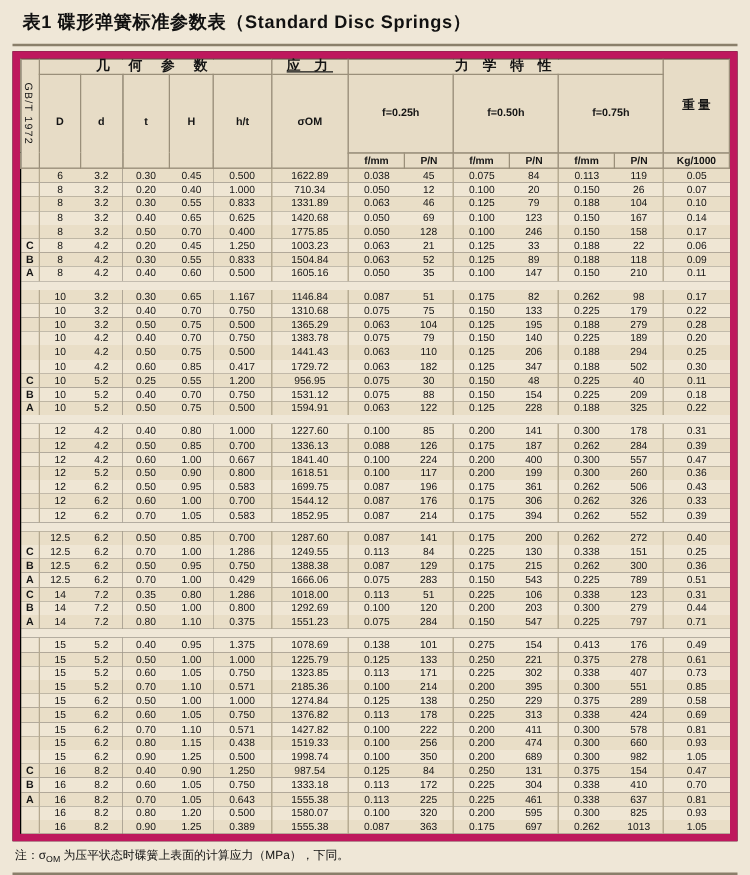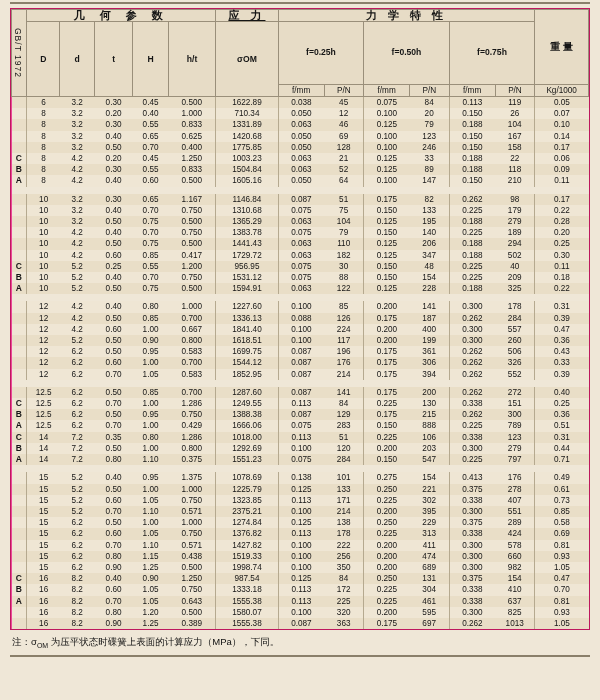--- a/index.html
+++ b/index.html
@@ -24,22 +24,22 @@
     color:#111;
     white-space:nowrap;
   }
   .rule{
     height:2px;background:#8a7f6a;margin:2px 10px 0 10px;
   }
 
   
   .tbl-wrap{
     margin:4px 10px 0 10px;
-    border:1px solid #be185d;
-    background:#ec4899;
+    border:6px solid #be185d;
+    background:#000000;
   }
   table{
     border-collapse:collapse;
     width:100%;
     font-size:8.2px;
     font-family:"Liberation Sans", sans-serif;
     table-layout:fixed;
   }
   th,td{
     padding:0;
@@ -64,21 +64,21 @@
   .hd-weight{font-size:10px;line-height:13px;}
   .vert-std{
     writing-mode:vertical-rl;
     text-orientation:mixed;
     font-size:8.5px;
     letter-spacing:1px;
     height:86px;
     font-weight:normal;
   }
   .sub th{font-size:8.6px;font-weight:bold;background:#e7dcc6;}
-  .sub2 th{font-size:8.2px;font-weight:normal;background:#e7dcc6;}
+  .sub2 th{font-size:8.2px;font-weight:bold;background:#e7dcc6;}
 
   
   tbody tr td{border-left:none;border-right:none;}
   tbody tr.band-a td{background:#e9dec7;}
   tbody tr.band-b td{background:#efe6d4;}
   tbody tr.gap td{background:#efe7d7;height:7px;line-height:7px;border:none;}
   tbody tr td.marker{font-weight:bold;font-size:8.5px;}
   td.colsep{border-right:1px solid #b5a98f;}
 
   
@@ -101,20 +101,23 @@
     color:#111;
   }
   .foot .sub{font-size:7px;vertical-align:sub;}
   .bottom-rule{height:2px;background:#8a7f6a;margin:3px 10px 0 10px;}
 </style>
 </head>
 <body>
 
 <div class="page">
 
+  <div class="title-wrap">
+    <div class="title">表1  碟形弹簧标准参数表（Standard Disc Springs）</div>
+  </div>
   <div class="rule"></div>
 
   <div class="tbl-wrap">
     <table>
       <colgroup>
         <col class="c-mark">
           <col class="c-d">
           <col class="c-dd">
           <col class="c-t">
           <col class="c-H">
@@ -274,21 +277,21 @@
           </tr>
           <tr class="band-b">
             <td class="marker colsep">A</td>
             <td>8</td>
             <td>4.2</td>
             <td>0.40</td>
             <td>0.60</td>
             <td class="colsep">0.500</td>
             <td class="colsep">1605.16</td>
             <td>0.050</td>
-            <td class="colsep">64</td>
+            <td class="colsep">35</td>
             <td>0.100</td>
             <td class="colsep">147</td>
             <td>0.150</td>
             <td class="colsep">210</td>
             <td>0.11</td>
           </tr>
           <tr class="gap">
             <td colspan="14"></td>
           </tr>
           <tr class="band-a">
@@ -605,21 +608,21 @@
             <td class="marker colsep">A</td>
             <td>12.5</td>
             <td>6.2</td>
             <td>0.70</td>
             <td>1.00</td>
             <td class="colsep">0.429</td>
             <td class="colsep">1666.06</td>
             <td>0.075</td>
             <td class="colsep">283</td>
             <td>0.150</td>
-            <td class="colsep">888</td>
+            <td class="colsep">543</td>
             <td>0.225</td>
             <td class="colsep">789</td>
             <td>0.51</td>
           </tr>
           <tr class="band-a">
             <td class="marker colsep">C</td>
             <td>14</td>
             <td>7.2</td>
             <td>0.35</td>
             <td>0.80</td>
@@ -716,21 +719,21 @@
             <td class="colsep">407</td>
             <td>0.73</td>
           </tr>
           <tr class="band-a">
             <td class="marker colsep"></td>
             <td>15</td>
             <td>5.2</td>
             <td>0.70</td>
             <td>1.10</td>
             <td class="colsep">0.571</td>
-            <td class="colsep">2375.21</td>
+            <td class="colsep">2185.36</td>
             <td>0.100</td>
             <td class="colsep">214</td>
             <td>0.200</td>
             <td class="colsep">395</td>
             <td>0.300</td>
             <td class="colsep">551</td>
             <td>0.85</td>
           </tr>
           <tr class="band-b">
             <td class="marker colsep"></td>

